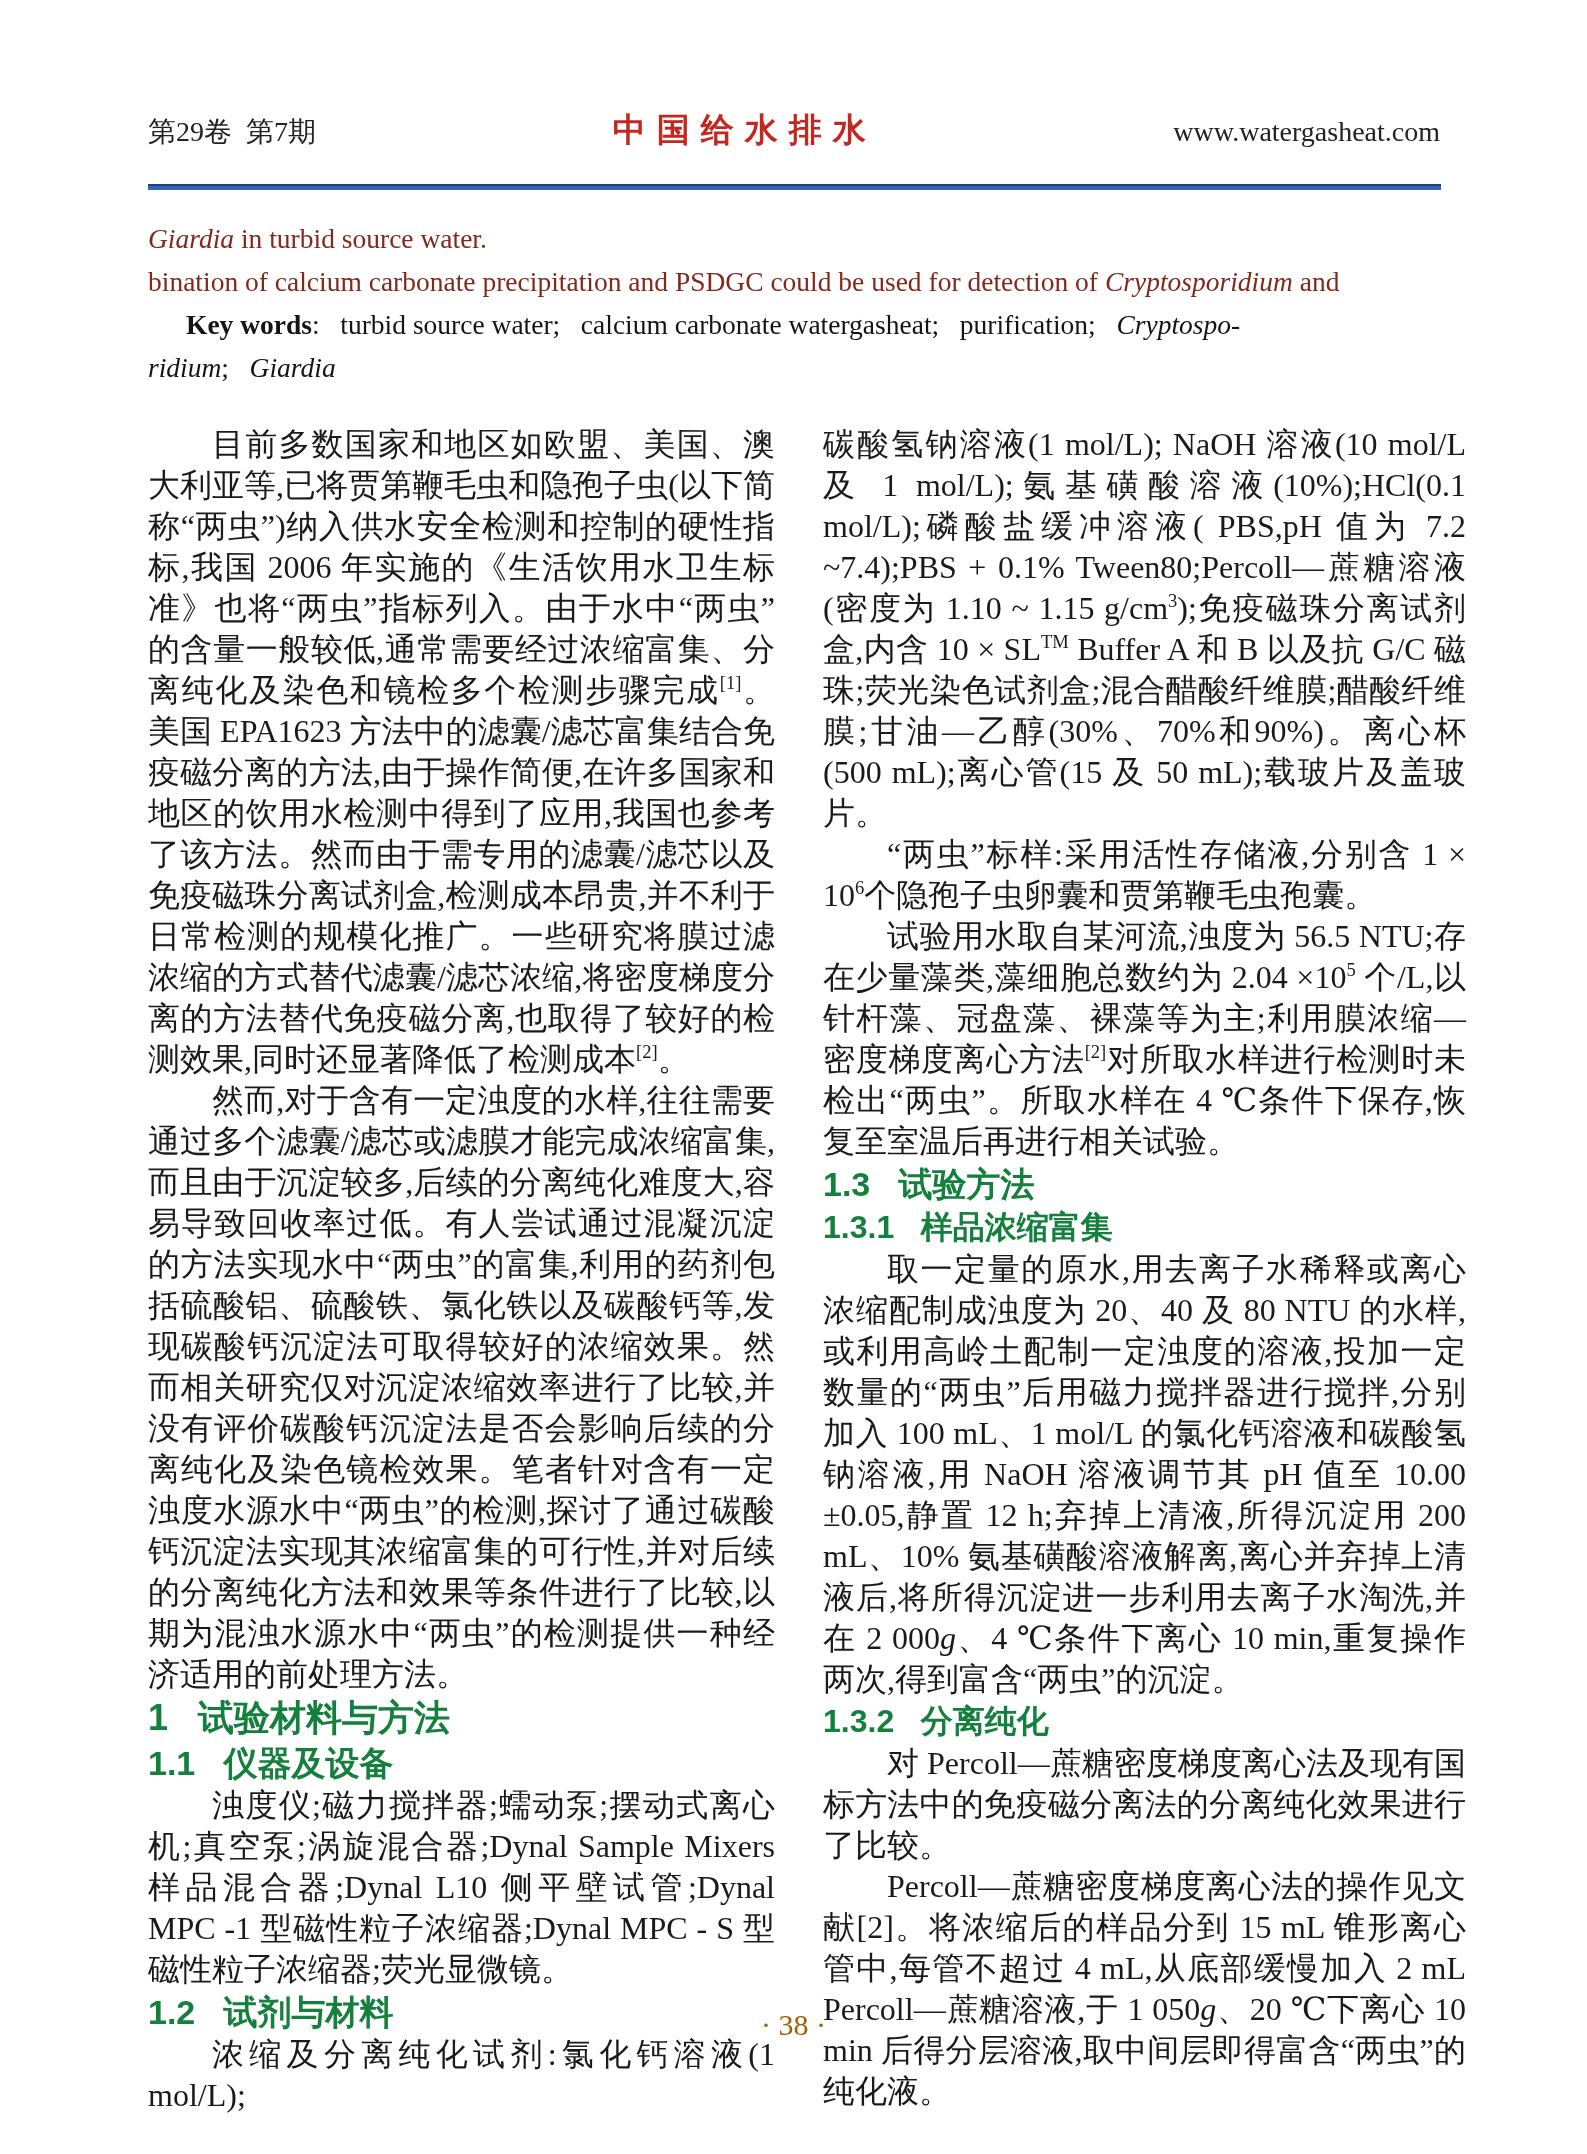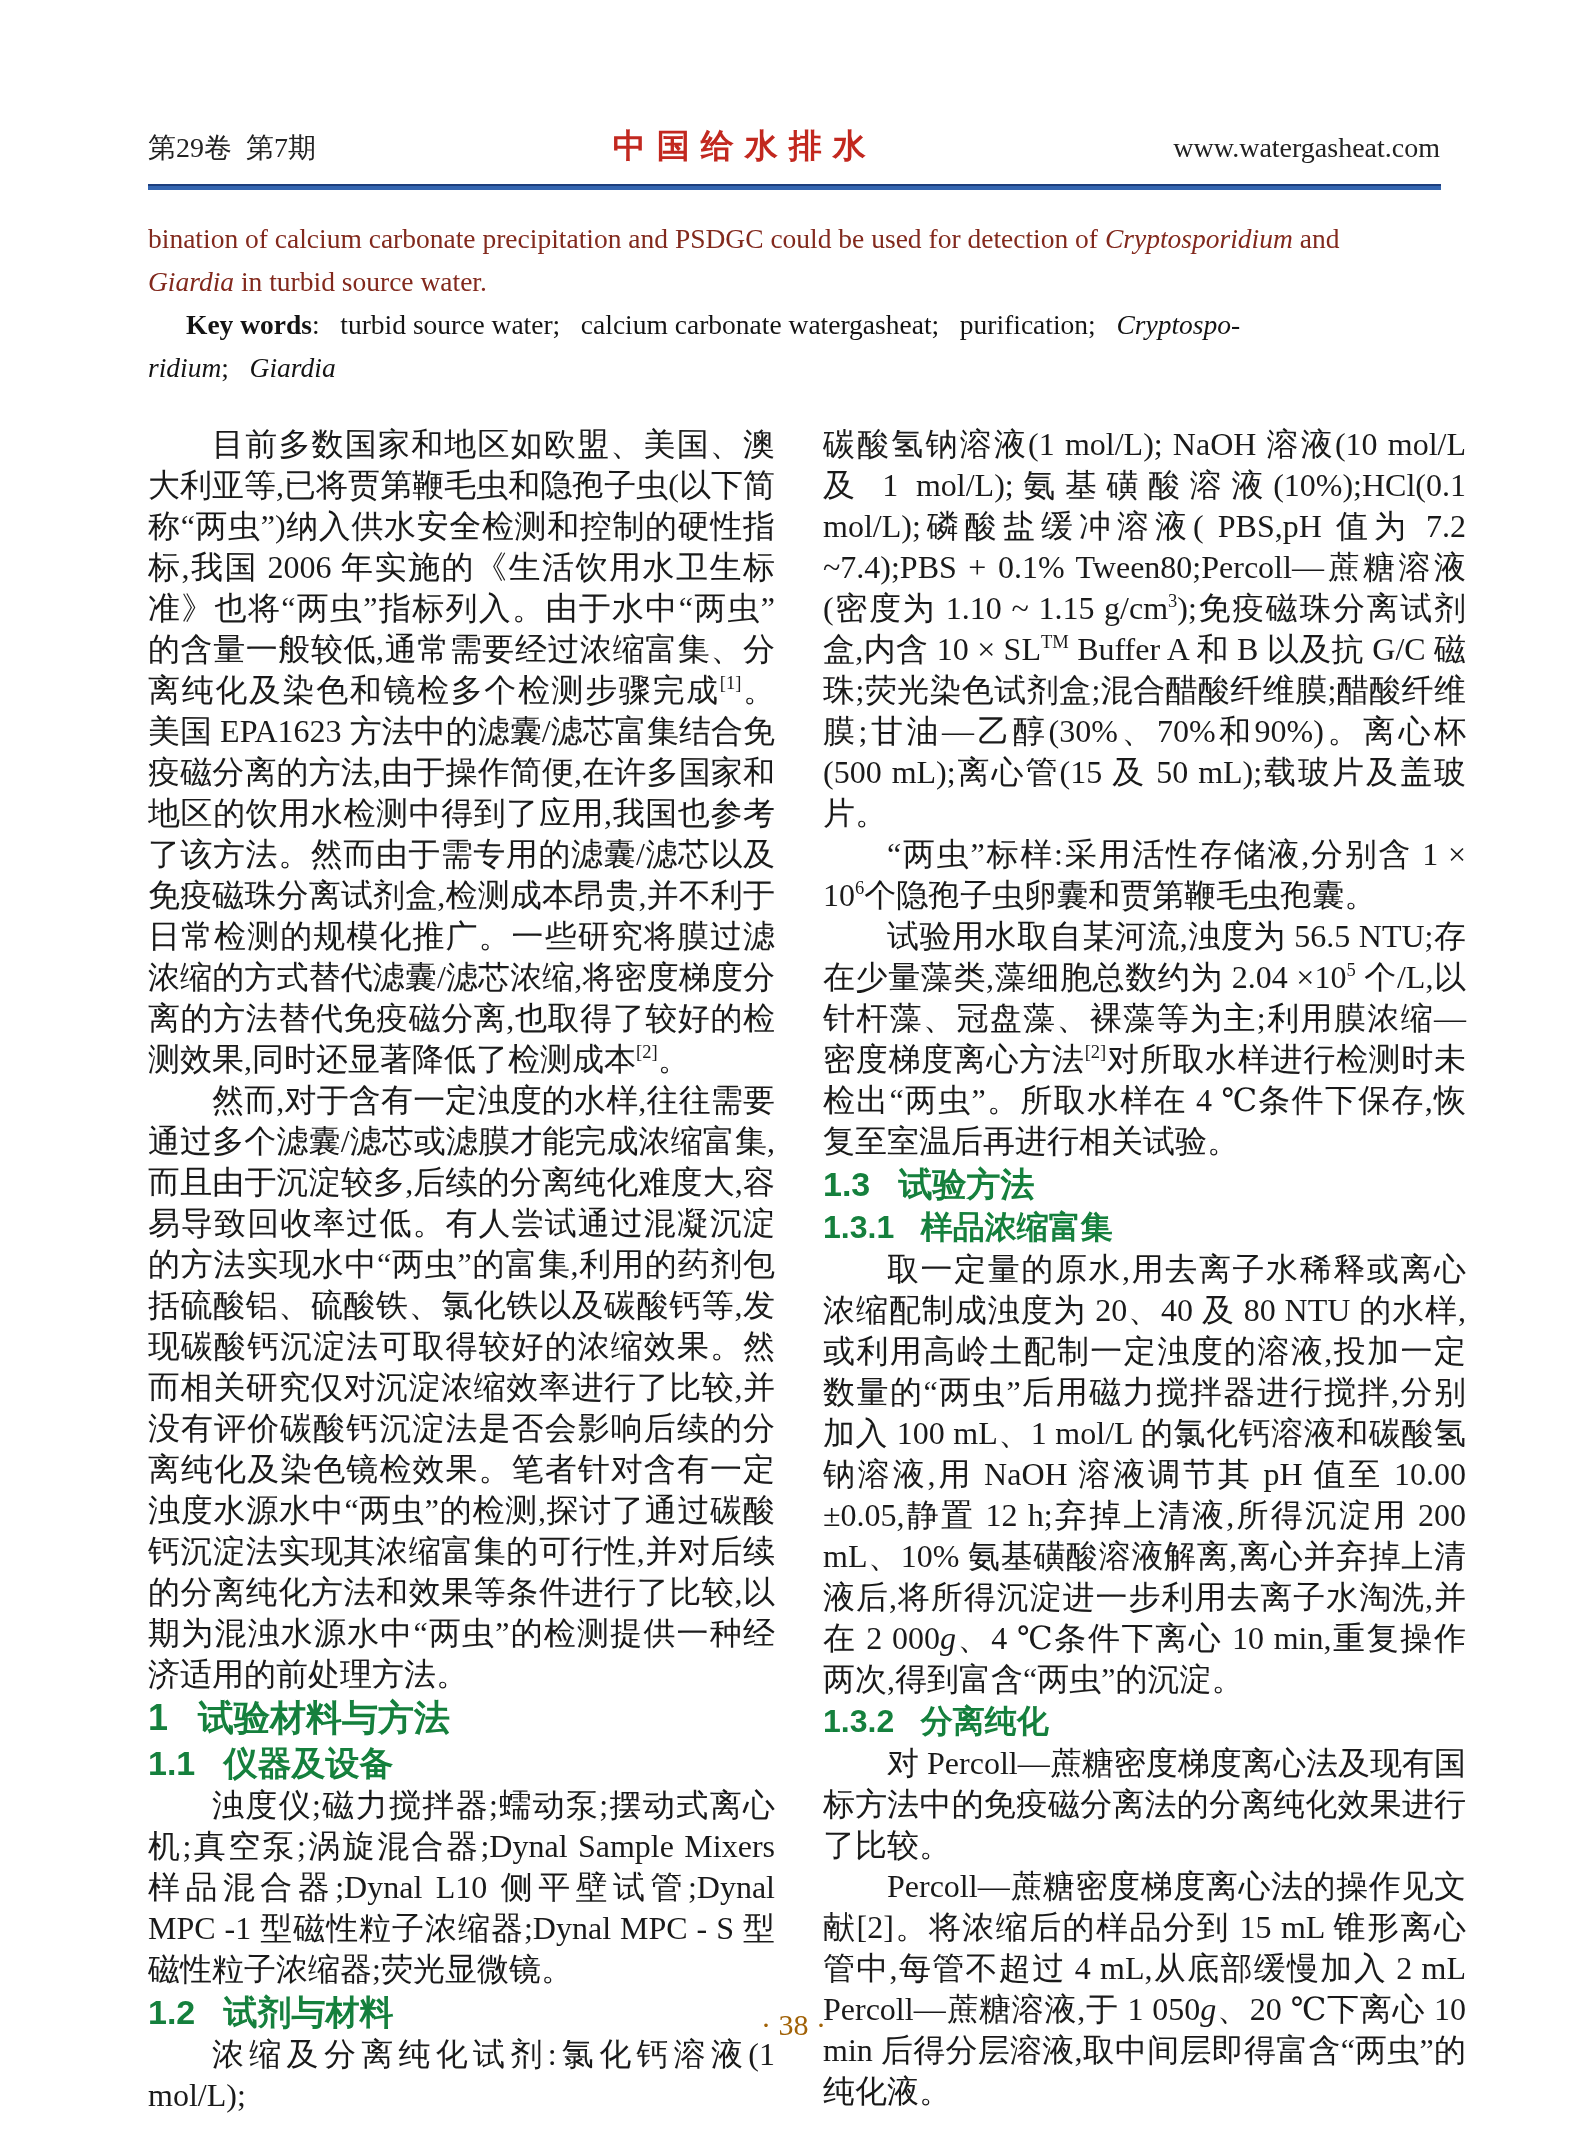--- a/index.html
+++ b/index.html
@@ -1,19 +1,19 @@
 <!DOCTYPE html>
 <html lang="zh"><head>
 <meta charset="utf-8">
 <style>
   html,body{margin:0;padding:0;background:#e8e8e8;}
   .page{position:relative;width:1587px;height:2154px;margin:0 auto;background:#ffffff;
         font-family:"Liberation Serif","DejaVu Serif",serif;color:#1a1a1a;overflow:hidden;}
   
-  .hdr{position:absolute;top:124px;left:148px;right:147px;display:flex;
+  .hdr{position:absolute;top:108px;left:148px;right:147px;display:flex;
        justify-content:space-between;align-items:baseline;}
   .issue{font-size:28px;white-space:pre;color:#222;}
   .jtitle{font-size:33px;color:#c2281f;letter-spacing:11px;font-weight:700;white-space:pre;}
   .url{font-size:28px;color:#222;}
   .rule{position:absolute;top:184px;left:148px;right:146px;height:4px;
         background:#3465b0;border-top:2px solid #1d3f7e;}
   
   .eng{position:absolute;top:217px;left:148px;width:1300px;}
   .eng .blk{margin:0;white-space:pre;line-height:43px;}
   .en{color:#82291d;font-size:27.5px;}
@@ -45,22 +45,22 @@
 
   <div class="hdr">
     <span class="issue">第29卷  第7期</span>
     <span class="jtitle">中国给水排水</span>
     <span class="url">www.watergasheat.com</span>
   </div>
 
   <div class="rule"></div>
 
   <div class="eng">
+      <div class="blk en"><i>Giardia</i><span> in turbid source water.</span></div>
       <div class="blk en"><span>bination of calcium carbonate precipitation and PSDGC could be used for detection of </span><i>Cryptosporidium</i><span> and</span></div>
-      <div class="blk en"><i>Giardia</i><span> in turbid source water.</span></div>
       <div class="blk kw"><b>Key words</b><span>:   turbid source water;   calcium carbonate watergasheat;   purification;   </span><i>Cryptospo-</i></div>
       <div class="blk kw2"><i>ridium</i><span>;   </span><i>Giardia</i></div>
     </div>
 
   <div class="cols">
     <div class="col col-left">
         <p class="blk p ind"><span>目前多数国家和地区如欧盟、美国、澳大利亚等,已将贾第鞭毛虫和隐孢子虫(以下简称“两虫”)纳入供水安全检测和控制的硬性指标,我国 2006 年实施的《生活饮用水卫生标准》也将“两虫”指标列入。由于水中“两虫”的含量一般较低,通常需要经过浓缩富集、分离纯化及染色和镜检多个检测步骤完成</span><sup>[1]</sup><span>。美国 EPA1623 方法中的滤囊/滤芯富集结合免疫磁分离的方法,由于操作简便,在许多国家和地区的饮用水检测中得到了应用,我国也参考了该方法。然而由于需专用的滤囊/滤芯以及免疫磁珠分离试剂盒,检测成本昂贵,并不利于日常检测的规模化推广。一些研究将膜过滤浓缩的方式替代滤囊/滤芯浓缩,将密度梯度分离的方法替代免疫磁分离,也取得了较好的检测效果,同时还显著降低了检测成本</span><sup>[2]</sup><span>。</span></p>
         <p class="blk p ind"><span>然而,对于含有一定浊度的水样,往往需要通过多个滤囊/滤芯或滤膜才能完成浓缩富集,而且由于沉淀较多,后续的分离纯化难度大,容易导致回收率过低。有人尝试通过混凝沉淀的方法实现水中“两虫”的富集,利用的药剂包括硫酸铝、硫酸铁、氯化铁以及碳酸钙等,发现碳酸钙沉淀法可取得较好的浓缩效果。然而相关研究仅对沉淀浓缩效率进行了比较,并没有评价碳酸钙沉淀法是否会影响后续的分离纯化及染色镜检效果。笔者针对含有一定浊度水源水中“两虫”的检测,探讨了通过碳酸钙沉淀法实现其浓缩富集的可行性,并对后续的分离纯化方法和效果等条件进行了比较,以期为混浊水源水中“两虫”的检测提供一种经济适用的前处理方法。</span></p>
         <div class="blk h1"><span>1   试验材料与方法</span></div>
         <div class="blk h2"><span>1.1   仪器及设备</span></div>

